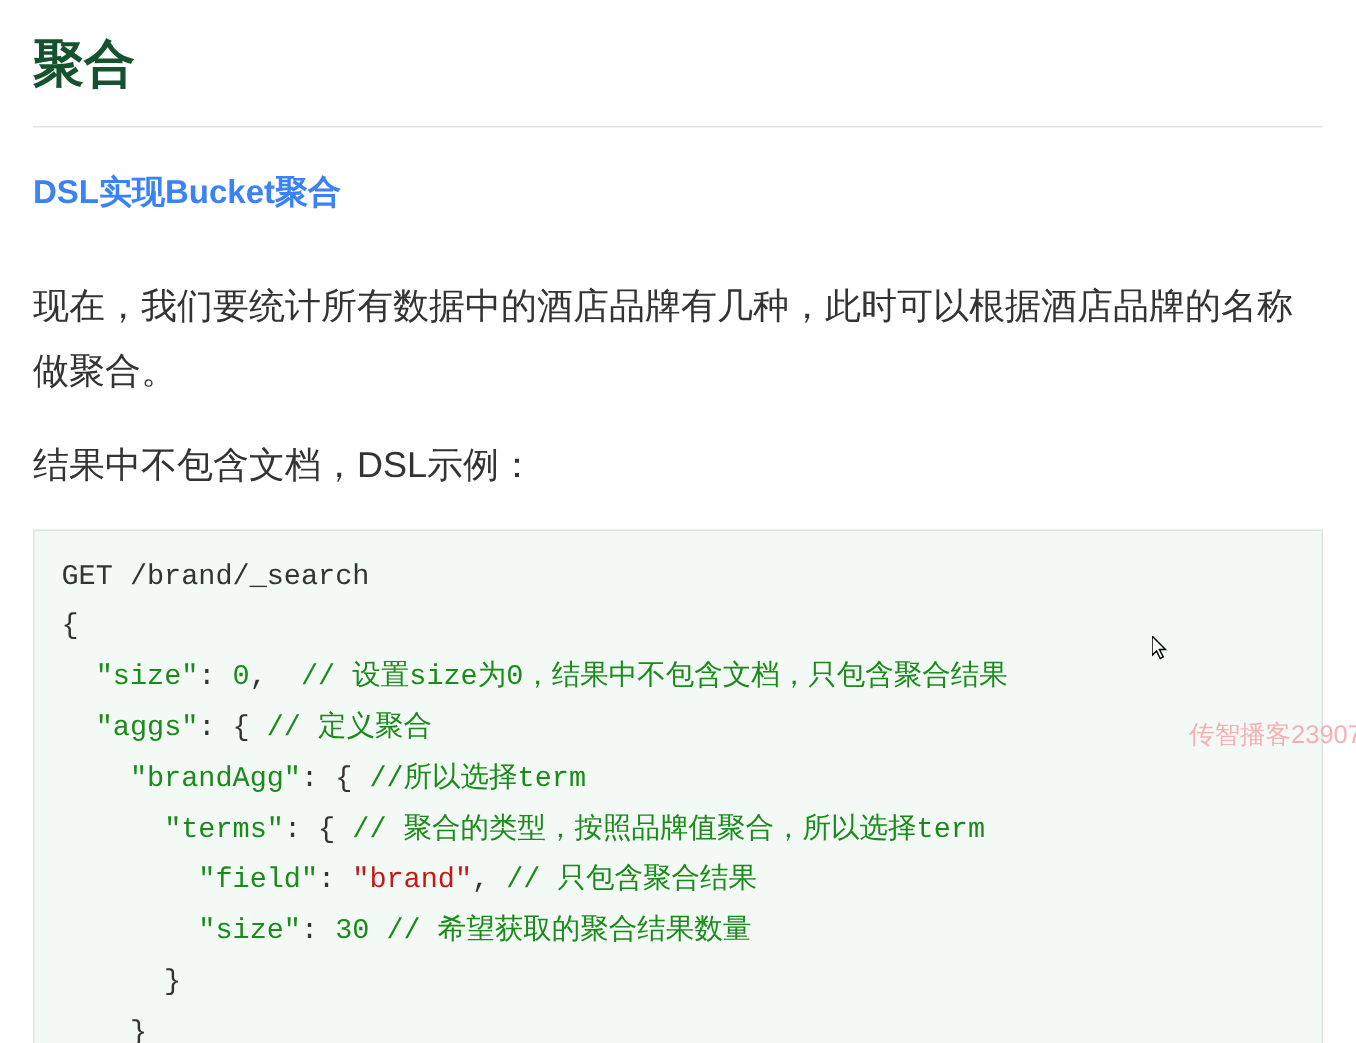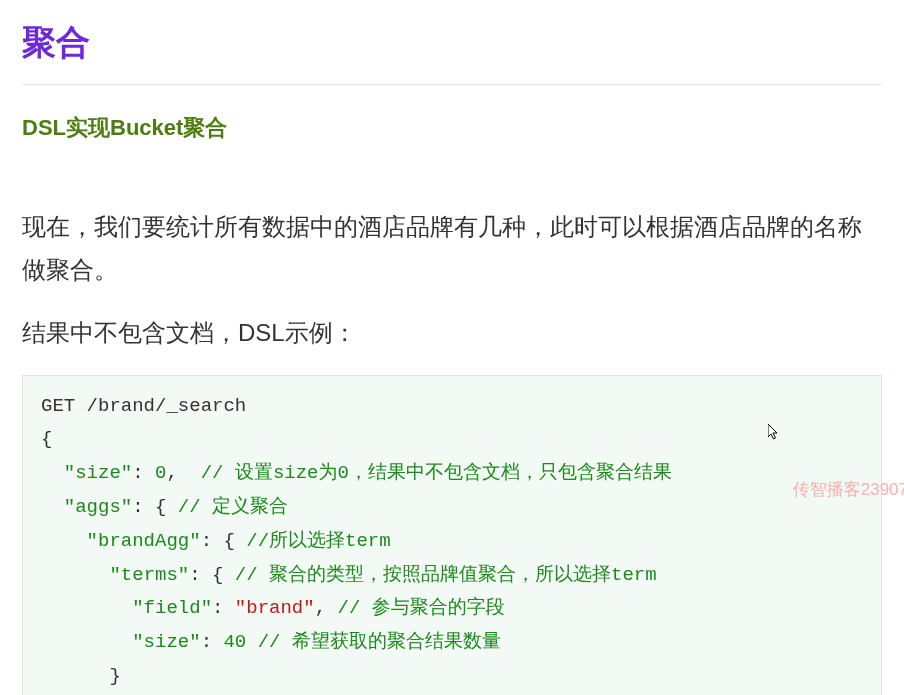--- a/index.html
+++ b/index.html
@@ -9,32 +9,32 @@
     font-family: "Microsoft YaHei", "PingFang SC", -apple-system, sans-serif;
     color: #333;
     background: #fff;
     width: 904px;
     position: relative;
   }
   h1 {
     font-size: 34px;
     font-weight: 700;
     margin: 0 0 18px 0;
-    color: #6d28d9;
+    color: #14532d;
   }
   .divider {
     border: none;
     border-top: 1px solid #e5e5e5;
     margin: 0 0 28px 0;
   }
   h2 {
     font-size: 22px;
     font-weight: 700;
-    margin: 0 0 62px 0;
-    color: #4d7c0f;
+    margin: 0 0 40px 0;
+    color: #3b82f6;
   }
   p {
     font-size: 24px;
     line-height: 1.8;
     margin: 0 0 20px 0;
     color: #333;
   }
   pre {
     background: #f3f9f4;
     border: 1px solid #dde7de;
@@ -77,22 +77,22 @@
 
 <p>现在，我们要统计所有数据中的酒店品牌有几种，此时可以根据酒店品牌的名称做聚合。</p>
 <p>结果中不包含文档，DSL示例：</p>
 
 <pre><span>GET /brand/_search</span>
 <span>{</span>
 <span>  </span><span class="g">"size"</span><span>: </span><span class="n">0</span><span>,  </span><span class="g">// 设置size为0，结果中不包含文档，只包含聚合结果</span>
 <span>  </span><span class="g">"aggs"</span><span>: { </span><span class="g">// 定义聚合</span>
 <span>    </span><span class="g">"brandAgg"</span><span>: { </span><span class="g">//所以选择term</span>
 <span>      </span><span class="g">"terms"</span><span>: { </span><span class="g">// 聚合的类型，按照品牌值聚合，所以选择term</span>
-<span>        </span><span class="g">"field"</span><span>: </span><span class="k">"brand"</span><span>, </span><span class="g">// 参与聚合的字段</span>
-<span>        </span><span class="g">"size"</span><span>: </span><span class="n">40</span><span> </span><span class="g">// 希望获取的聚合结果数量</span>
+<span>        </span><span class="g">"field"</span><span>: </span><span class="k">"brand"</span><span>, </span><span class="g">// 只包含聚合结果</span>
+<span>        </span><span class="g">"size"</span><span>: </span><span class="n">30</span><span> </span><span class="g">// 希望获取的聚合结果数量</span>
 <span>      }</span>
 <span>    }</span>
 <span>  }</span>
 <span>}</span></pre>
 
 <div class="watermark">传智播客23907</div>
 
 <svg class="cursor" viewBox="0 0 12 18">
   <path d="M0 0 L0 13 L3 10 L5.5 15 L7.5 14 L5 9 L9 9 Z" fill="#fff" stroke="#000" stroke-width="1"></path>
 </svg>

